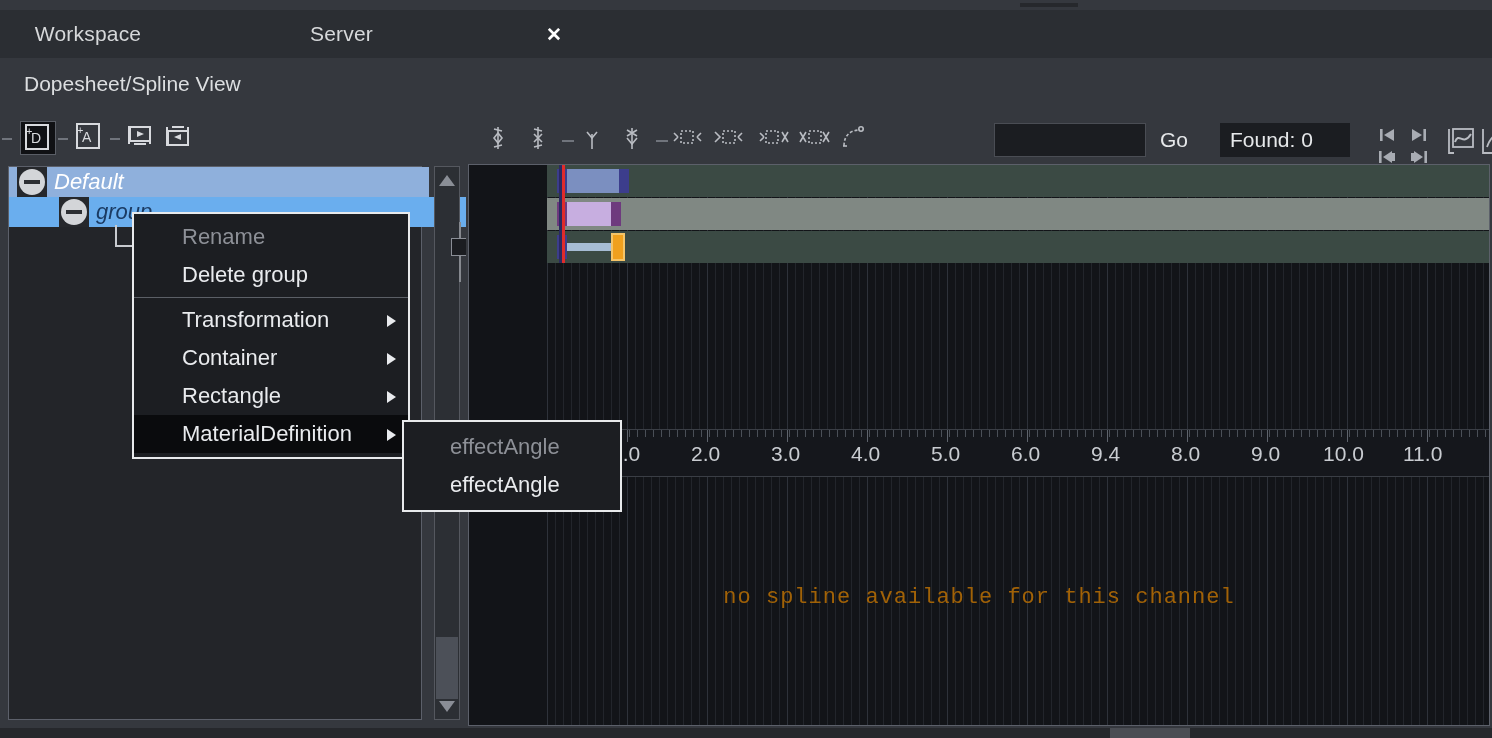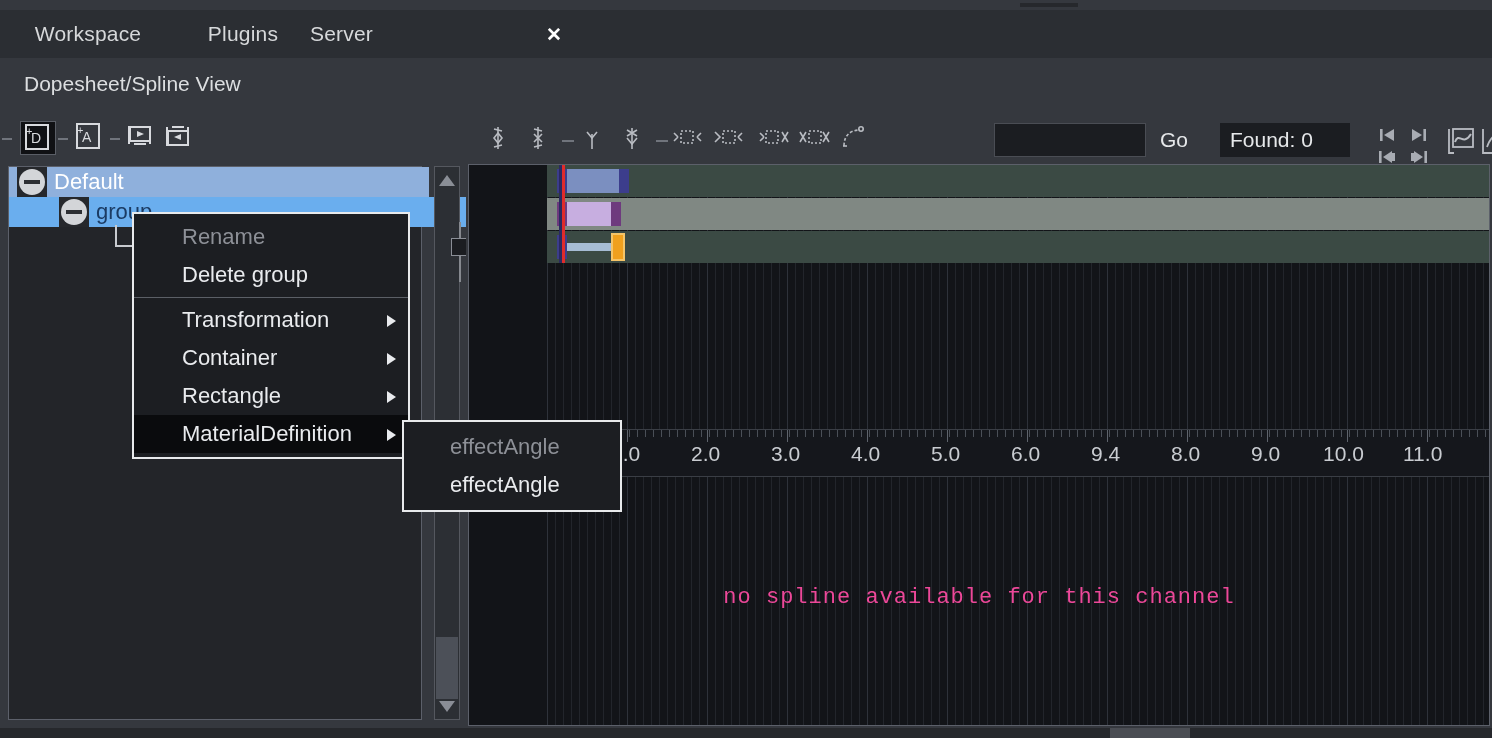--- a/index.html
+++ b/index.html
@@ -38,21 +38,21 @@
   .treewrap{position:absolute;left:8px;top:56px;width:414px;height:554px;
        background:#232529;border:1px solid #5c606a;box-sizing:border-box;}
   .treerow{position:absolute;left:0;height:30px;display:flex;align-items:center;}
   .treerow.sel{background:#8fb0dc;}
   .treerow.sel2{background:#6aaeee;}
   .tbtn{width:26px;height:26px;background:#d3d5d8;border-radius:50%;
        position:relative;flex:0 0 auto;}
   .tbtn::after{content:"";position:absolute;left:5px;top:11px;width:16px;height:4px;
        background:#2d2f33;}
   .tbtn-box{background:#26282c;padding:2px;display:flex;}
-  .tlabel{color:#ffffff;font-size:22px;margin-left:7px;white-space:nowrap;}
+  .tlabel{color:#ffffff;font-size:22px;margin-left:7px;white-space:nowrap;font-style:italic;}
   .tline{position:absolute;border-left:2px solid #c8cbd0;border-bottom:2px solid #c8cbd0;}
 
   
   .vscroll{position:absolute;left:434px;top:56px;width:26px;height:554px;
        background:#2c2f34;border:1px solid #55585f;box-sizing:border-box;}
   .vsb-arrow{position:absolute;left:0;width:24px;height:24px;display:flex;
        align-items:center;justify-content:center;}
   .tri-up{width:0;height:0;border-left:8px solid transparent;border-right:8px solid transparent;
        border-bottom:11px solid #8a8e96;}
   .tri-dn{width:0;height:0;border-left:8px solid transparent;border-right:8px solid transparent;
@@ -100,21 +100,21 @@
 
   .ruler{position:absolute;left:0;right:0;top:264px;height:46px;background:#15171c;
        border-top:1px solid #3a3e45;border-bottom:1px solid #3a3e45;}
   .tick{position:absolute;top:0;width:1px;background:#5e636c;}
   .tick.maj{height:12px;}
   .tick.min{height:7px;background:#4a4f57;}
   .rlabel{position:absolute;top:12px;color:#c9ccd1;font-size:21px;
        font-family:"Liberation Sans",sans-serif;white-space:nowrap;}
 
   .nospline{position:absolute;left:0;right:0;top:420px;text-align:center;
-       color:#ec4899;font-size:22px;font-family:"Liberation Mono",monospace;letter-spacing:1px;}
+       color:#a16207;font-size:22px;font-family:"Liberation Mono",monospace;letter-spacing:1px;}
 
   
   .hscroll{position:absolute;left:0;top:728px;width:1492px;height:10px;background:#26282c;}
   .hsb-thumb{position:absolute;top:0;height:10px;background:#4a4d53;}
 
   
   .menu{position:absolute;background:#1c1e22;border:2px solid #e8eaec;box-sizing:border-box;}
   .mitem{position:relative;height:38px;display:flex;align-items:center;
        padding-left:48px;color:#e9ebee;font-size:22px;white-space:nowrap;box-sizing:border-box;}
   .mitem.dim{color:#8d9097;}
@@ -130,23 +130,20 @@
 
 <div id="app">
 
   <div class="top-strip">
     <div class="top-nub"></div>
   </div>
 
   <div class="tabbar">
     <div class="tab" style="left:0;width:176px;justify-content:center;">
       <span>Workspace</span>
-    </div>
-    <div class="tab" style="left:176px;width:134px;justify-content:center;">
-      <span>Plugins</span>
     </div>
     <div class="tab" style="left:310px;width:126px;">
       <span>Server</span>
     </div>
     <div class="tab-close" style="left:538px;">✕</div>
   </div>
 
   <div class="subbar">
     <div class="subbar-title">Dopesheet/Spline View</div>
   </div>

